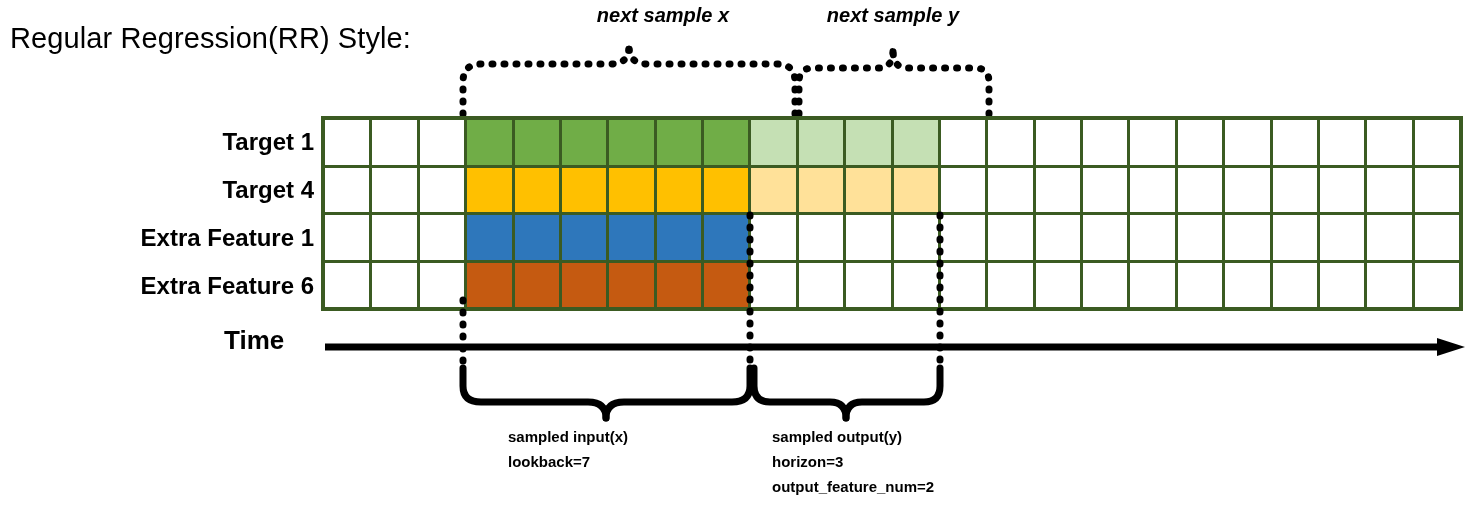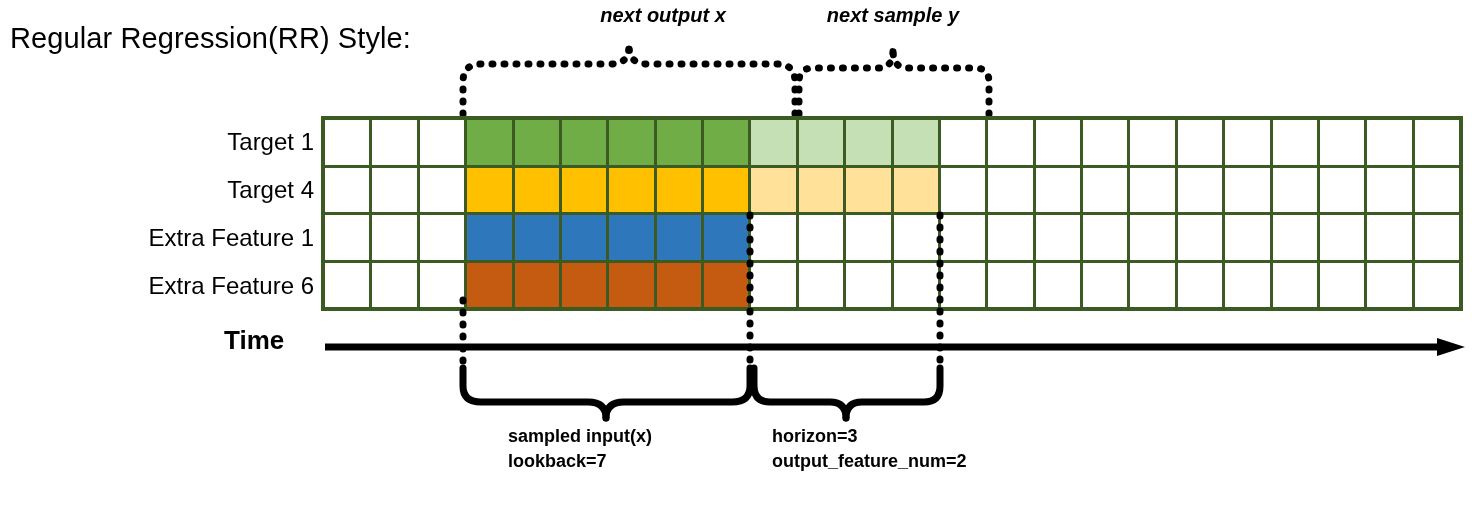--- a/index.html
+++ b/index.html
@@ -38,21 +38,21 @@
     text-align: center;
   }
   #label-next-x { left: 583px; top: 4px; width: 160px; }
   #label-next-y { left: 813px; top: 4px; width: 160px; }
 
   
   .row-label {
     position: absolute;
     right: 1162px;          
     font-size: 24px;
-    font-weight: normal;
+    font-weight: bold;
     white-space: nowrap;
     text-align: center;
     height: 47px;
     line-height: 47px;
   }
 
   
   #grid {
     position: absolute;
     left: 321px;
@@ -101,34 +101,34 @@
     left: 0;
     top: 0;
     width: 1476px;
     height: 516px;
     pointer-events: none;
   }
 
   
   .ann-block {
     position: absolute;
-    font-size: 18px;
+    font-size: 15px;
     font-weight: bold;
     line-height: 25px;
     white-space: nowrap;
   }
   #ann-input  { left: 508px; top: 424px; }
   #ann-output { left: 772px; top: 424px; }
 </style>
 </head>
 <body>
 
 <div id="title">Regular Regression(RR) Style:</div>
 
-<div id="label-next-x" class="brace-label-top">next output x</div>
+<div id="label-next-x" class="brace-label-top">next sample x</div>
 <div id="label-next-y" class="brace-label-top">next sample y</div>
 
 <svg class="overlay" id="top-braces-svg">
 
   <path d="M 463,114 L 463,82 Q 463,64 481,64 L 611,64 Q 629,64 629,46" fill="none" stroke="#000000" stroke-width="7" stroke-dasharray="1 11" stroke-linecap="round"></path>
   <path d="M 795,114 L 795,82 Q 795,64 777,64 L 647,64 Q 629,64 629,46" fill="none" stroke="#000000" stroke-width="7" stroke-dasharray="1 11" stroke-linecap="round"></path>
 
   <path d="M 799,114 L 799,82 Q 799,68 813,68 L 879,68 Q 893,68 893,50" fill="none" stroke="#000000" stroke-width="7" stroke-dasharray="1 11" stroke-linecap="round"></path>
   <path d="M 989,114 L 989,82 Q 989,68 975,68 L 907,68 Q 893,68 893,50" fill="none" stroke="#000000" stroke-width="7" stroke-dasharray="1 11" stroke-linecap="round"></path>
 </svg>
@@ -262,15 +262,16 @@
 
   <path d="M 754,368 L 754,386 Q 754,402 770,402 L 830,402 Q 846,402 846,418" fill="none" stroke="#000000" stroke-width="7" stroke-linecap="round"></path>
   <path d="M 940,368 L 940,386 Q 940,402 924,402 L 862,402 Q 846,402 846,418" fill="none" stroke="#000000" stroke-width="7" stroke-linecap="round"></path>
 </svg>
 
 <div id="ann-input" class="ann-block">
   <div>sampled input(x)</div>
   <div>lookback=7</div>
 </div>
 <div id="ann-output" class="ann-block">
+  <div>sampled output(y)</div>
   <div>horizon=3</div>
   <div>output_feature_num=2</div>
 </div>
 
 </body></html>

